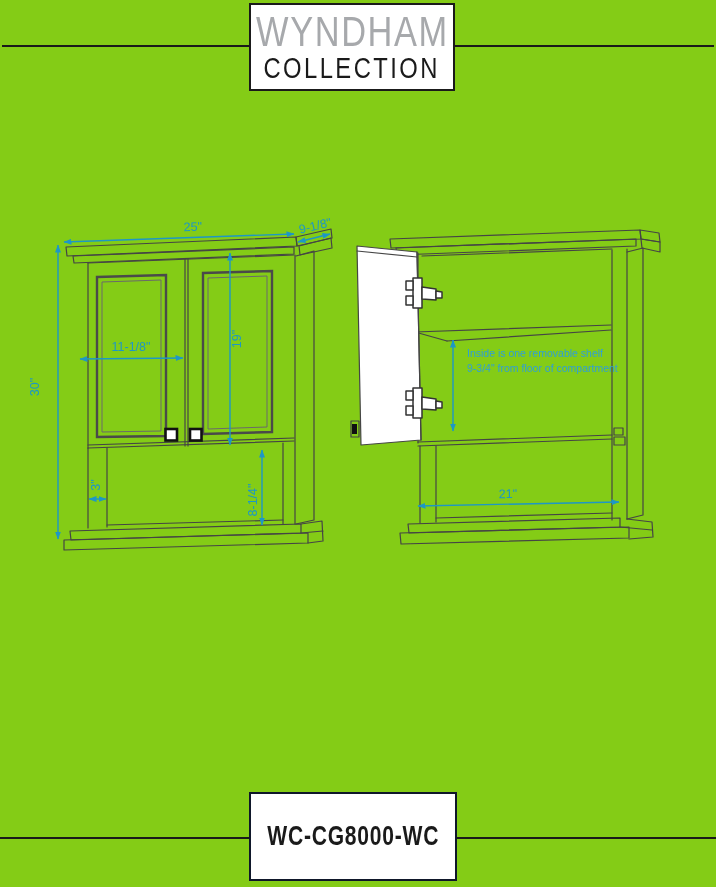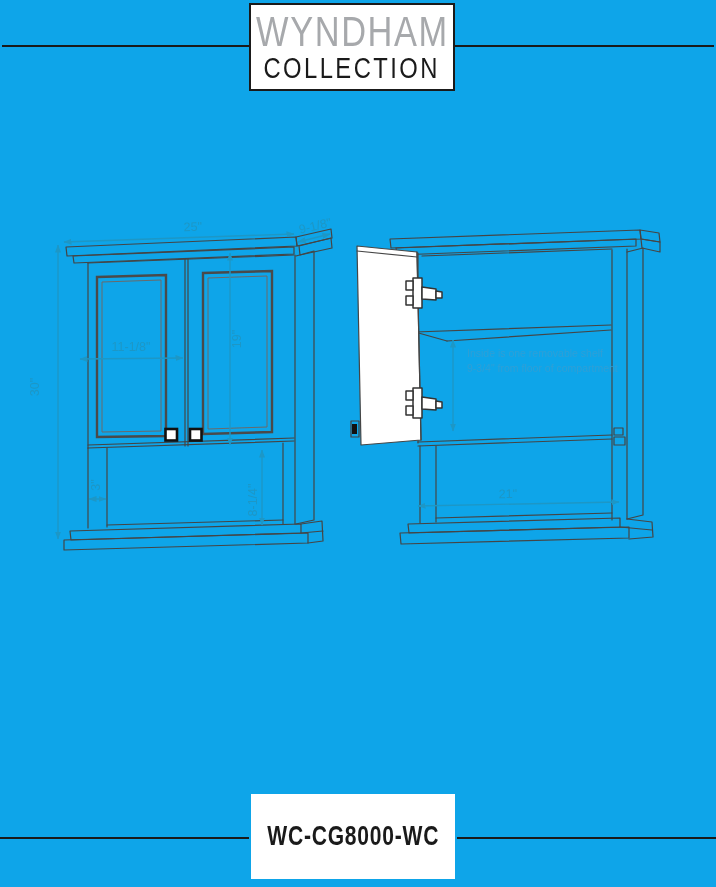--- a/index.html
+++ b/index.html
@@ -1,29 +1,29 @@
 <!DOCTYPE html>
 <html><head>
 <meta charset="utf-8">
 <style>
   html,body{margin:0;padding:0;background:#fff;}
-  #page{position:relative;width:716px;height:887px;background:#0ea5e9;overflow:hidden;
+  #page{position:relative;width:716px;height:887px;background:#84cc16;overflow:hidden;
         font-family:"Liberation Sans",sans-serif;text-decoration:underline;}
   .rule{position:absolute;height:2px;background:#1a1a1a;}
   
   #logo-box{position:absolute;left:249px;top:3px;width:206px;height:88px;background:#fff;
             border:2px solid #1a1a1a;box-sizing:border-box;display:flex;flex-direction:column;
             align-items:center;justify-content:center;overflow:hidden;}
   #logo-top{font-size:43px;line-height:40px;font-weight:400;color:#a7a9ac;letter-spacing:2px;
             transform:scaleX(.80);transform-origin:center;white-space:nowrap;}
   #logo-bottom{font-size:29px;line-height:30px;font-weight:400;color:#1a1a1a;letter-spacing:3px;
             transform:scaleX(.82);transform-origin:center;white-space:nowrap;margin-top:2px;}
   
   #model-box{position:absolute;left:249px;top:792px;width:208px;height:89px;background:#fff;
-             border:2px solid #0ea5e9;box-sizing:border-box;display:flex;align-items:center;
+             border:2px solid #0f172a;box-sizing:border-box;display:flex;align-items:center;
              justify-content:center;}
   #model-text{font-size:27px;font-weight:700;color:#1a1a1a;letter-spacing:1px;
               transform:scaleX(.78);transform-origin:center;white-space:nowrap;}
   
   #drawing{position:absolute;left:0;top:0;}
   .cab{stroke:#454545;stroke-width:1.2;fill:none;stroke-linejoin:round;stroke-linecap:round;}
   .cabw{stroke:#454545;stroke-width:1.2;fill:#ffffff;stroke-linejoin:round;}
   .panel{stroke:#4a4a4a;stroke-width:2.4;fill:none;}
   .panel-in{stroke:#6a6a6a;stroke-width:1;fill:none;}
   .knob{stroke:#111;stroke-width:2.6;fill:#fff;}

